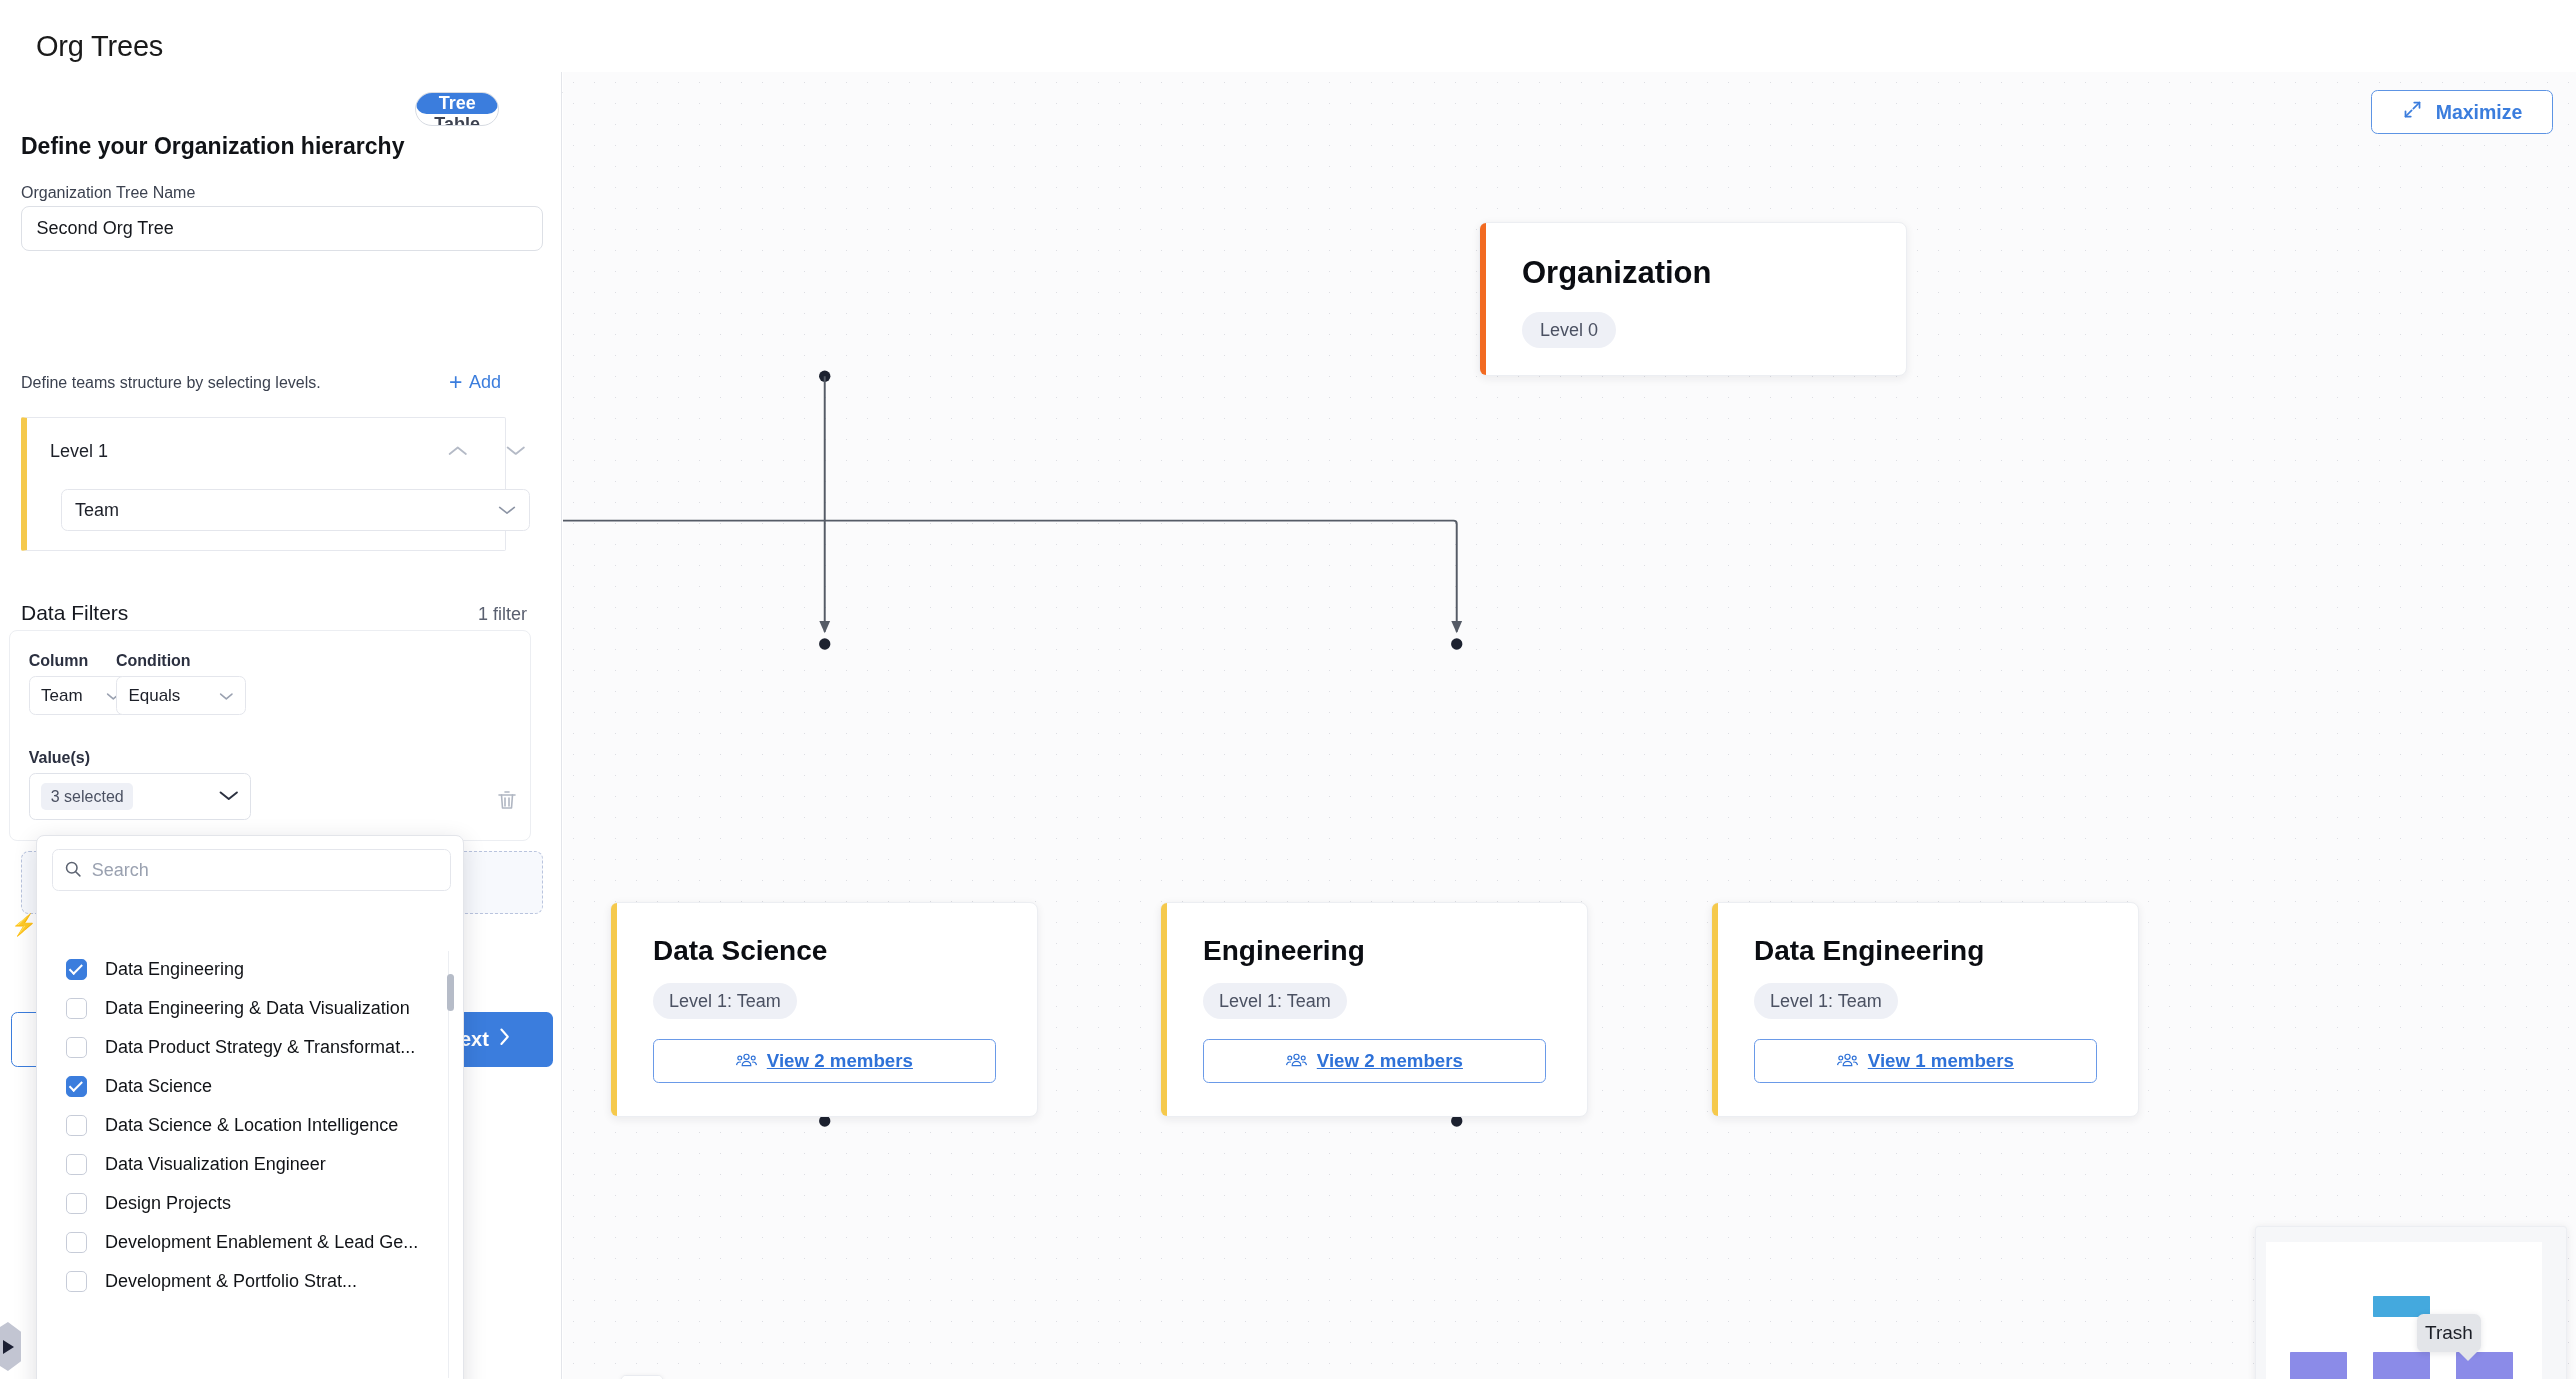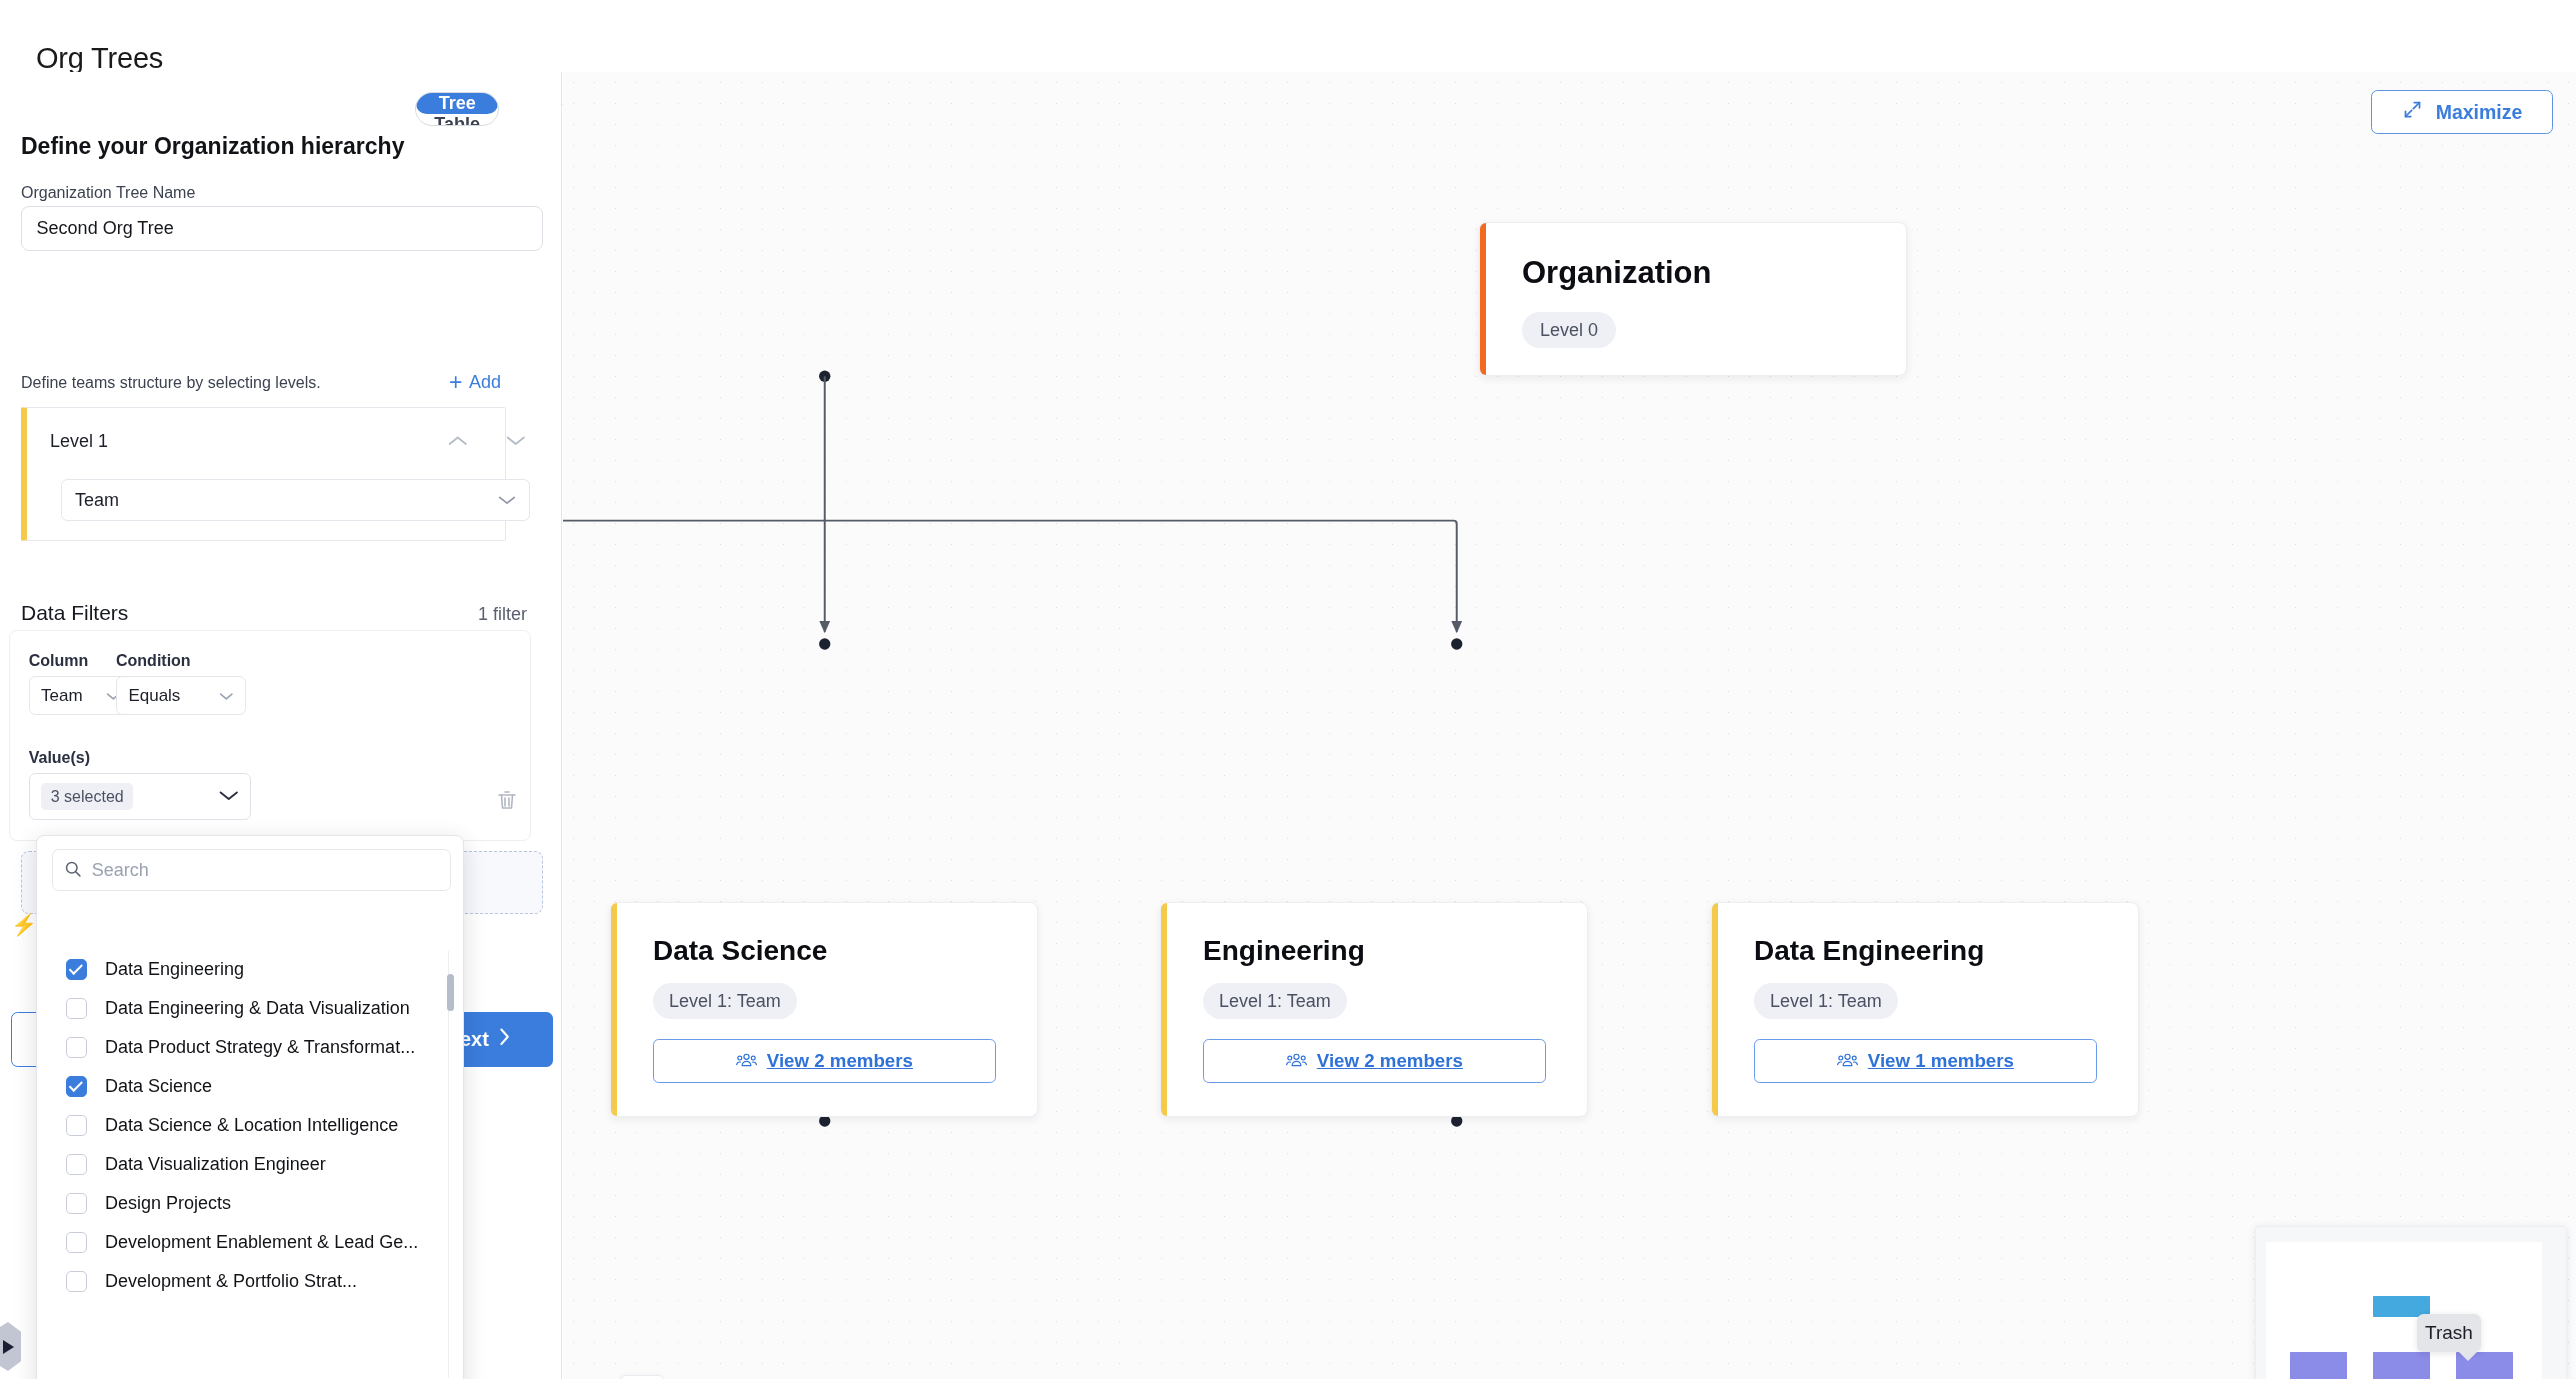--- a/index.html
+++ b/index.html
@@ -5,21 +5,21 @@
   * { box-sizing: border-box; margin: 0; padding: 0; }
   html, body {
     width: 2576px; height: 1380px;
     font-family: "Liberation Sans", sans-serif;
     background: #ffffff;
     overflow: hidden;
   }
 
   
   #topbar {
-    position: absolute; top: 12px; left: 0; width: 2576px; height: 93px;
+    position: absolute; top: 0; left: 0; width: 2576px; height: 93px;
     background: #ffffff; border-bottom: 0.8px solid #e5e7eb;
     display: flex; align-items: center;
   }
   #page-title {
     margin-left: 36px;
     font-size: 29px; font-weight: 400; color: #1a1a1a; letter-spacing: -0.2px;
   }
 
   
   #left-panel {
@@ -65,21 +65,21 @@
     font-size: 16px; color: #3c4250;
   }
   #add-level-btn {
     position: absolute; top: 299px; left: 449px;
     display: flex; align-items: center; gap: 6.5px;
     color: #3b7ddd; font-size: 18px; font-weight: 500; cursor: pointer;
   }
   #add-level-btn .plus { font-size: 23px; line-height: 1; font-weight: 400; }
 
   #level-card {
-    position: absolute; top: 335px; left: 21px; width: 485px; height: 134px;
+    position: absolute; top: 345px; left: 21px; width: 485px; height: 134px;
     border: 0.8px solid #e6e8ee; border-radius: 2px; background: #fff;
     border-left: 6.5px solid #f5c94c;
   }
   #level-card .lvl-title {
     position: absolute; top: 23px; left: 23px;
     font-size: 18px; color: #1d2029;
   }
   .chev-btn {
     position: absolute; top: 23px; width: 24px; height: 19.5px;
     display: flex; align-items: center; justify-content: center; cursor: pointer;

